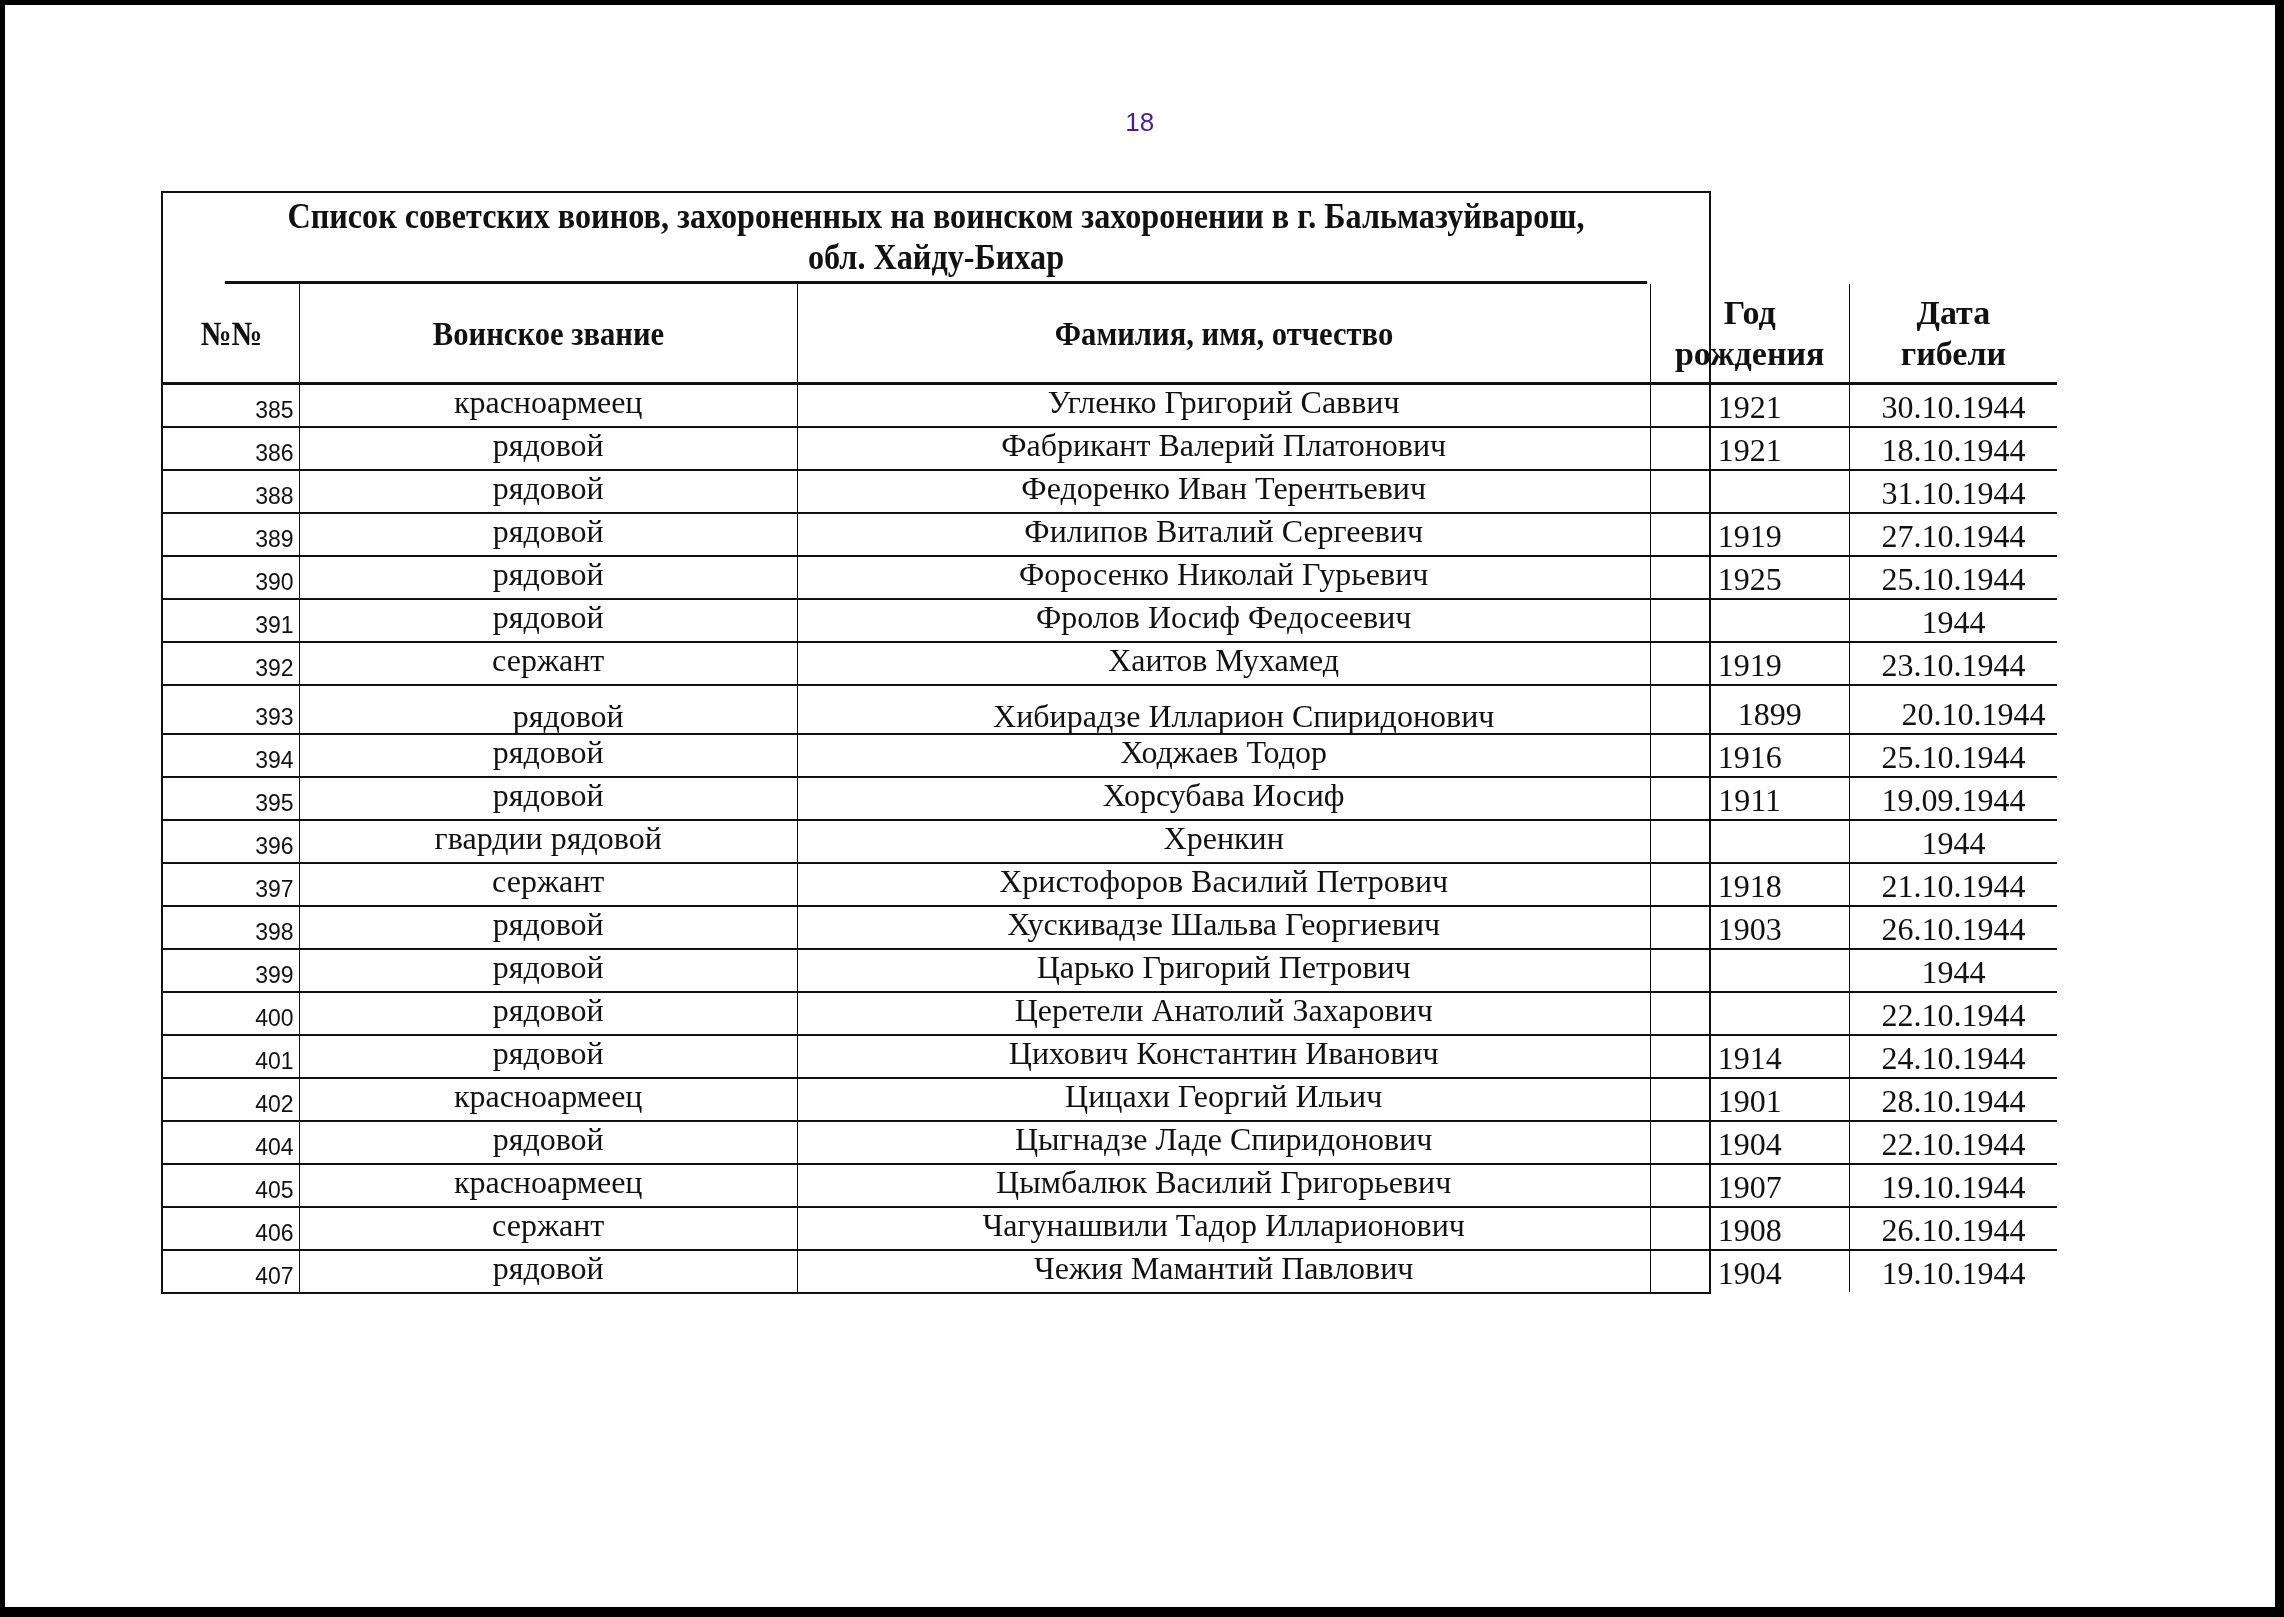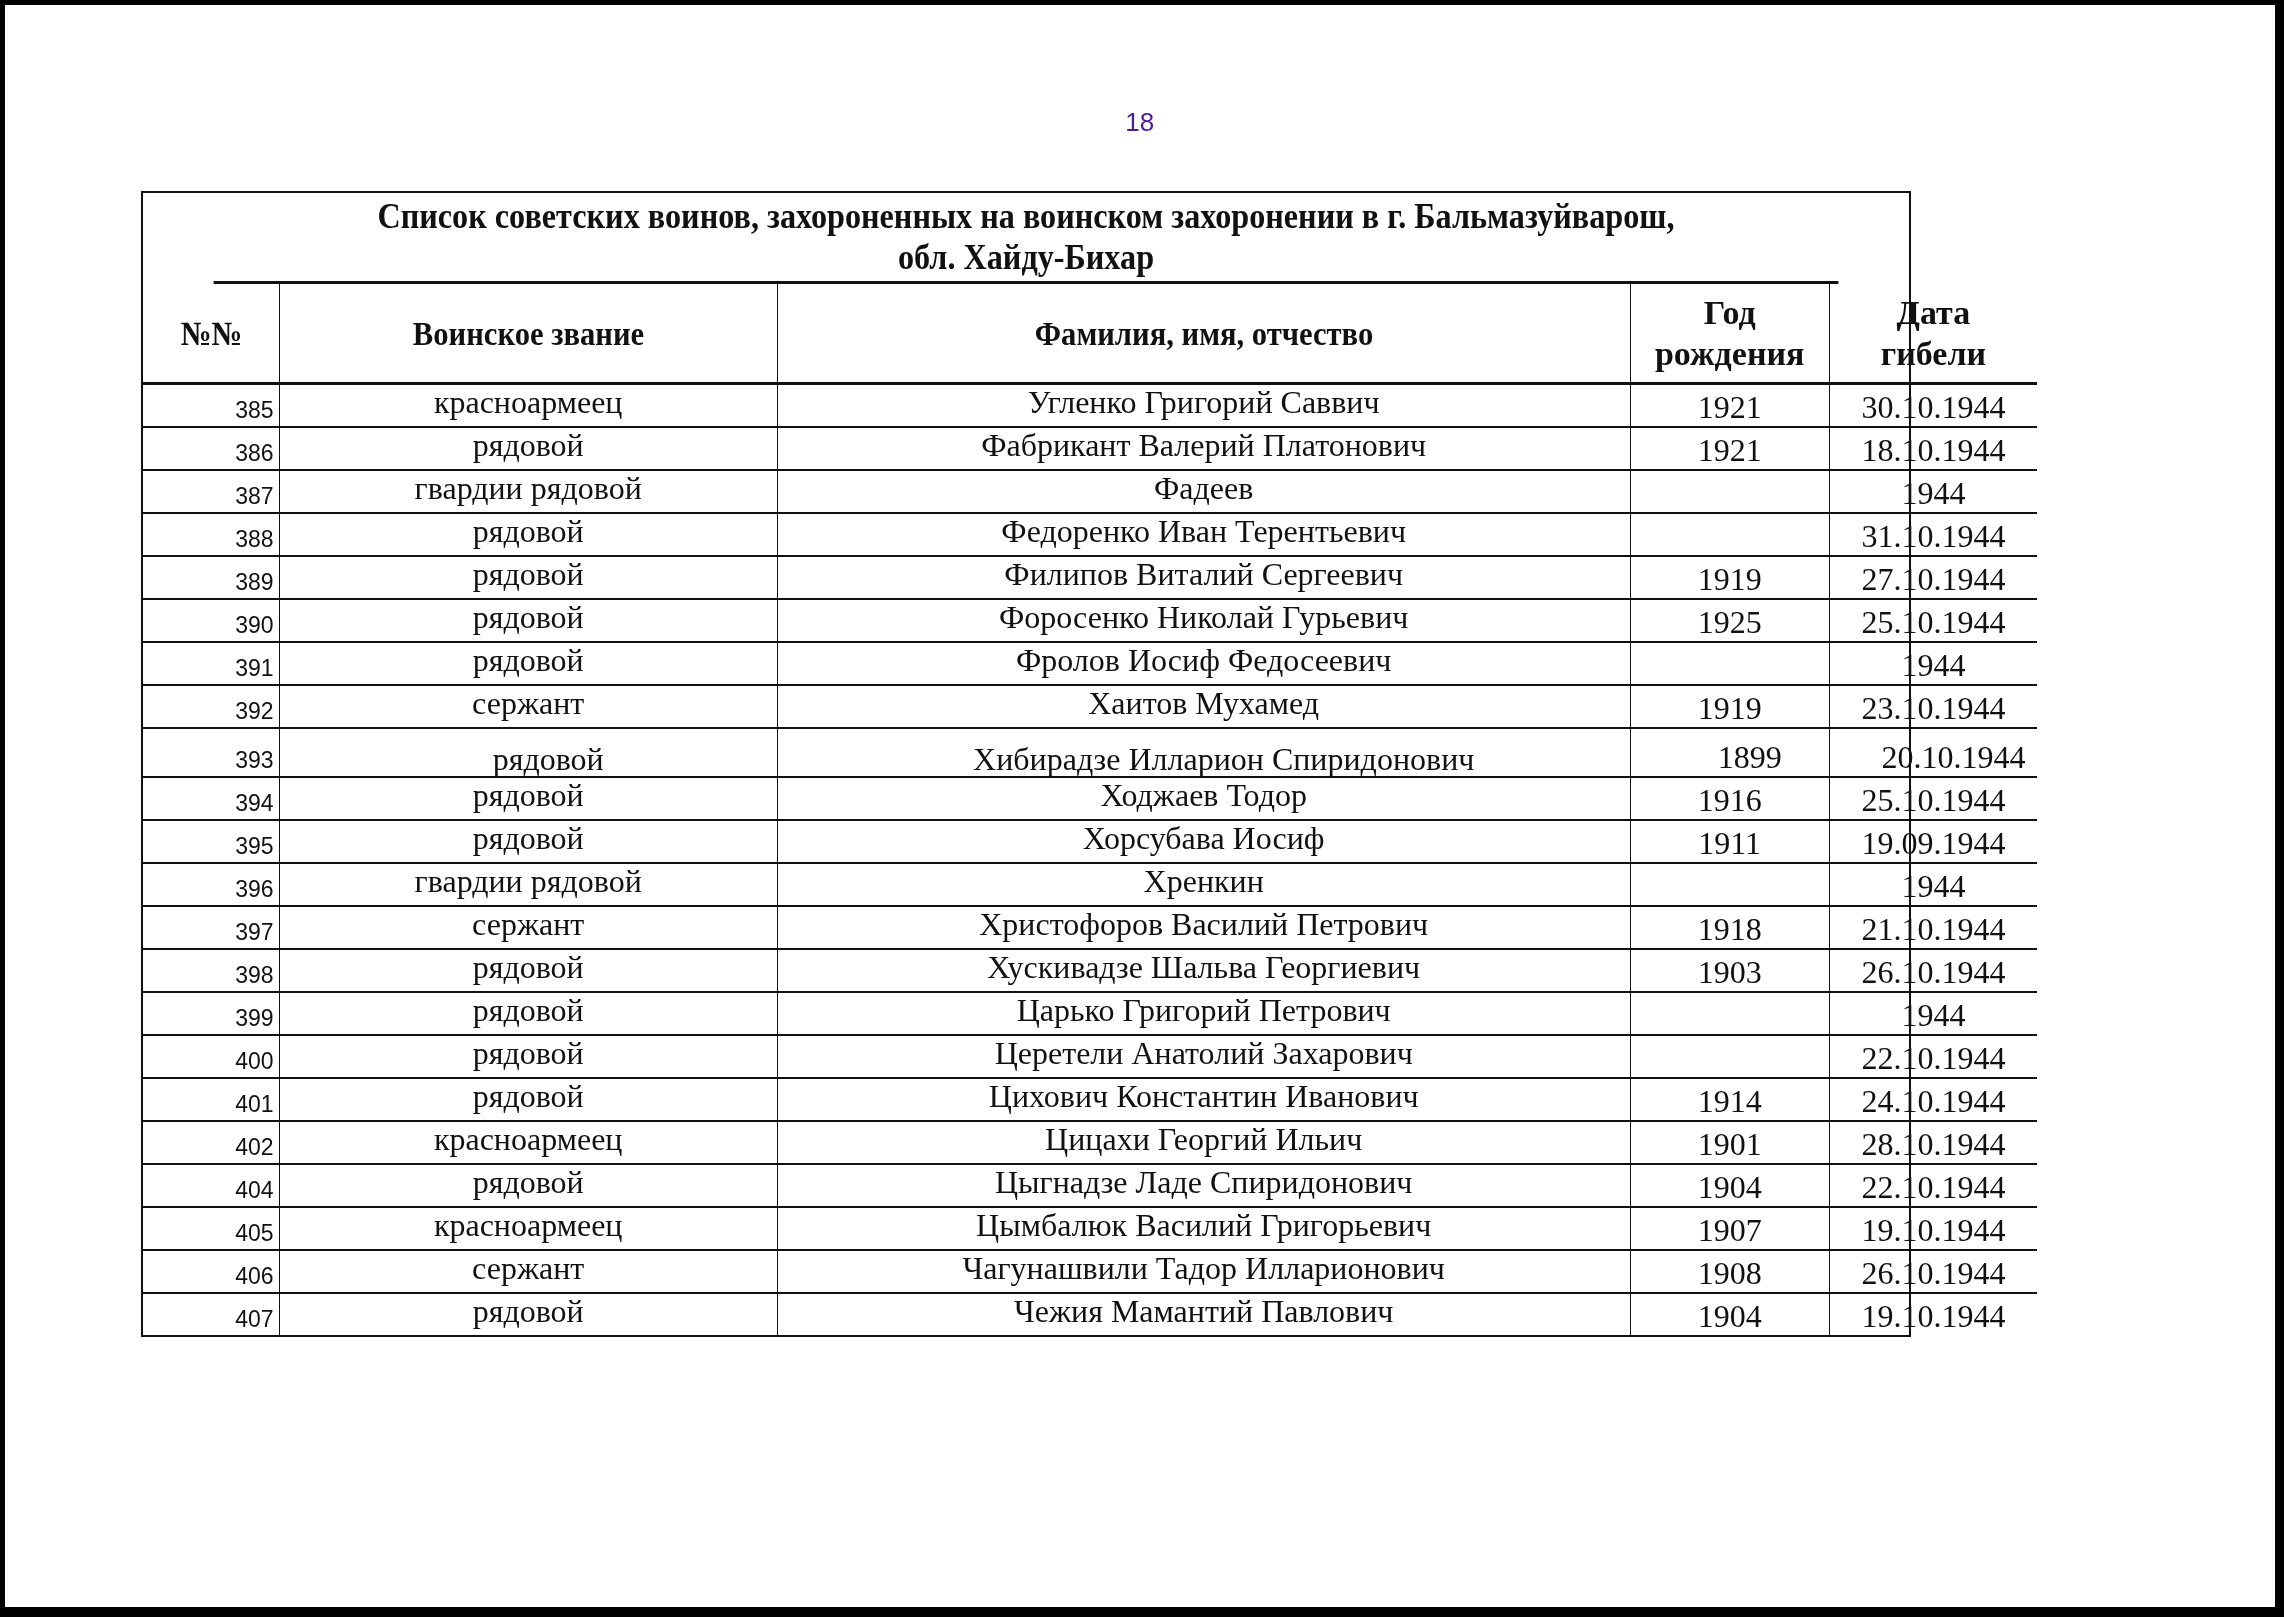--- a/index.html
+++ b/index.html
@@ -9,21 +9,21 @@
   }
   .page {
     position: absolute; left: 5.2px; top: 5.2px; width: 2270px; height: 1602px;
     background: #fff;
   }
   .page-number {
     position: absolute; left: 1120px; top: 102px;
     font-family: "Liberation Sans", sans-serif; font-size: 26px; color: #4c1d95;
   }
   .sheet {
-    position: absolute; left: 136px; top: 186px; width: 1770px;
+    position: absolute; left: 156px; top: 186px; width: 1550px;
     border: 2.6px solid #111; box-sizing: border-box;
   }
   .title-cell {
     height: 91px; border-bottom: 3.2px solid #111; box-sizing: border-box;
     text-align: center; font-family: "Liberation Serif", serif; font-weight: bold;
     font-size: 35px; line-height: 41px; padding-top: 2.6px; color: #111;
     transform: scaleX(0.92);
   }
   table { border-collapse: collapse; width: 100%; table-layout: fixed; }
   col.c1 { width: 136px; } col.c2 { width: 498px; } col.c3 { width: 853px; }
@@ -93,27 +93,20 @@
             <td class="date">30.10.1944</td>
           </tr>
           <tr>
             <td class="num">386</td>
             <td class="rank">рядовой</td>
             <td class="name">Фабрикант Валерий Платонович</td>
             <td class="year">1921</td>
             <td class="date">18.10.1944</td>
           </tr>
           <tr>
-            <td class="num">387</td>
-            <td class="rank">гвардии рядовой</td>
-            <td class="name">Фадеев</td>
-            <td class="year"></td>
-            <td class="date">1944</td>
-          </tr>
-          <tr>
             <td class="num">388</td>
             <td class="rank">рядовой</td>
             <td class="name">Федоренко Иван Терентьевич</td>
             <td class="year"></td>
             <td class="date">31.10.1944</td>
           </tr>
           <tr>
             <td class="num">389</td>
             <td class="rank">рядовой</td>
             <td class="name">Филипов Виталий Сергеевич</td>

